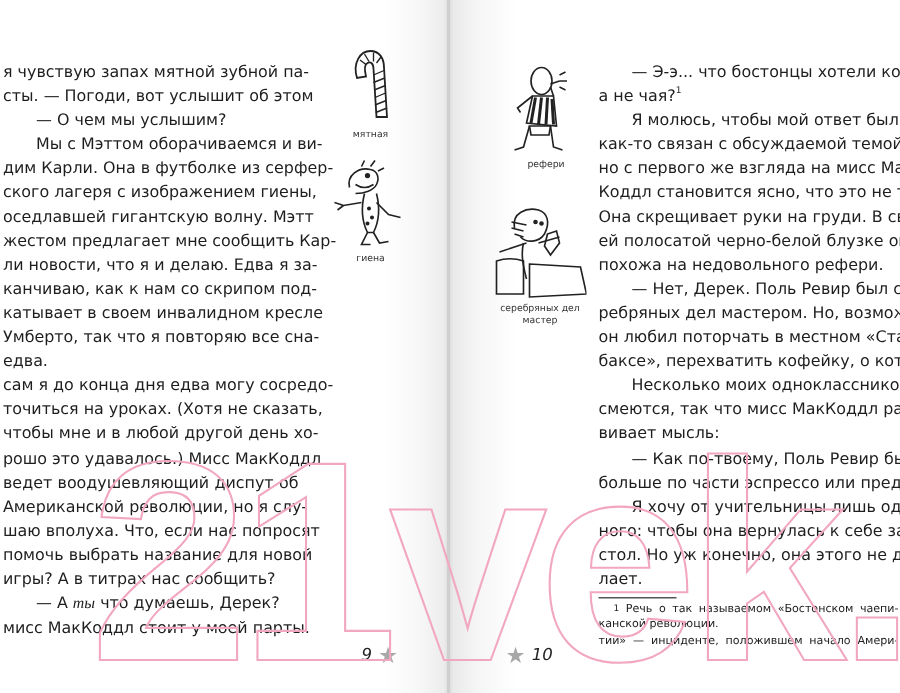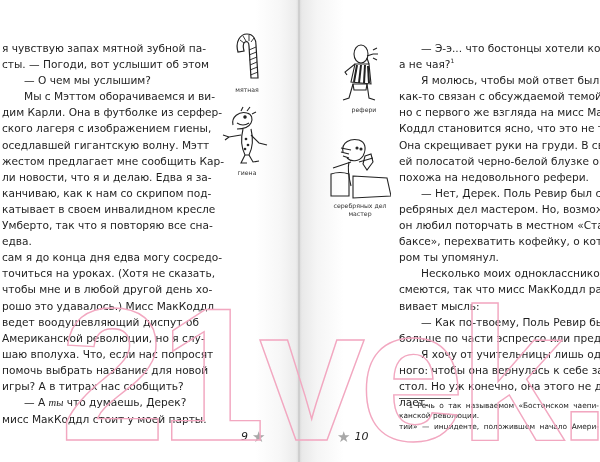--- a/index.html
+++ b/index.html
@@ -172,21 +172,20 @@
     <span class="line">как-то связан с обсуждаемой темой,</span>
     <span class="line">но с первого же взгляда на мисс Мак-</span>
     <span class="line">Коддл становится ясно, что это не так.</span>
     <span class="line">Она скрещивает руки на груди. В сво-</span>
     <span class="line">ей полосатой черно-белой блузке она</span>
     <span class="line last">похожа на недовольного рефери.</span>
     <span class="line indent">— Нет, Дерек. Поль Ревир был се-</span>
     <span class="line">ребряных дел мастером. Но, возможно,</span>
     <span class="line">он любил поторчать в местном «Стар-</span>
     <span class="line">баксе», перехватить кофейку, о кото-</span>
-    <span class="line last">ром ты упомянул.</span>
     <span class="line indent">Несколько моих одноклассников</span>
     <span class="line">смеются, так что мисс МакКоддл раз-</span>
     <span class="line last">вивает мысль:</span>
     <span class="line indent">— Как по-твоему, Поль Ревир был</span>
     <span class="line">больше по части эспрессо или пред-</span>
     <span class="line indent">Я хочу от учительницы лишь од-</span>
     <span class="line">ного: чтобы она вернулась к себе за</span>
     <span class="line">стол. Но уж конечно, она этого не де-</span>
     <span class="line last">лает.</span>
   </div>

